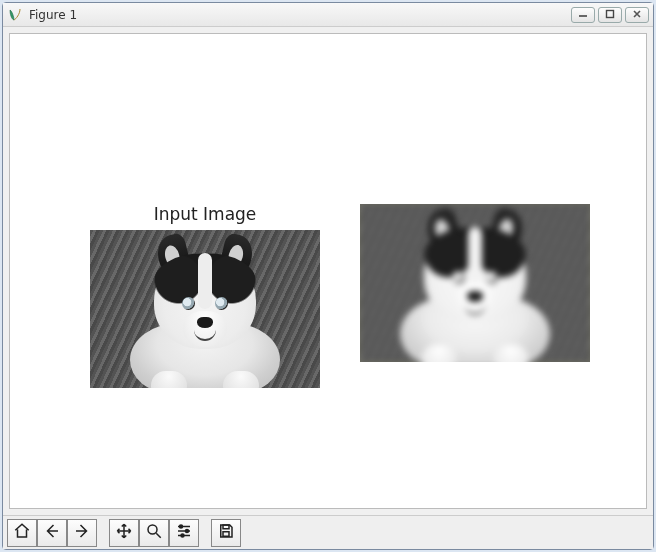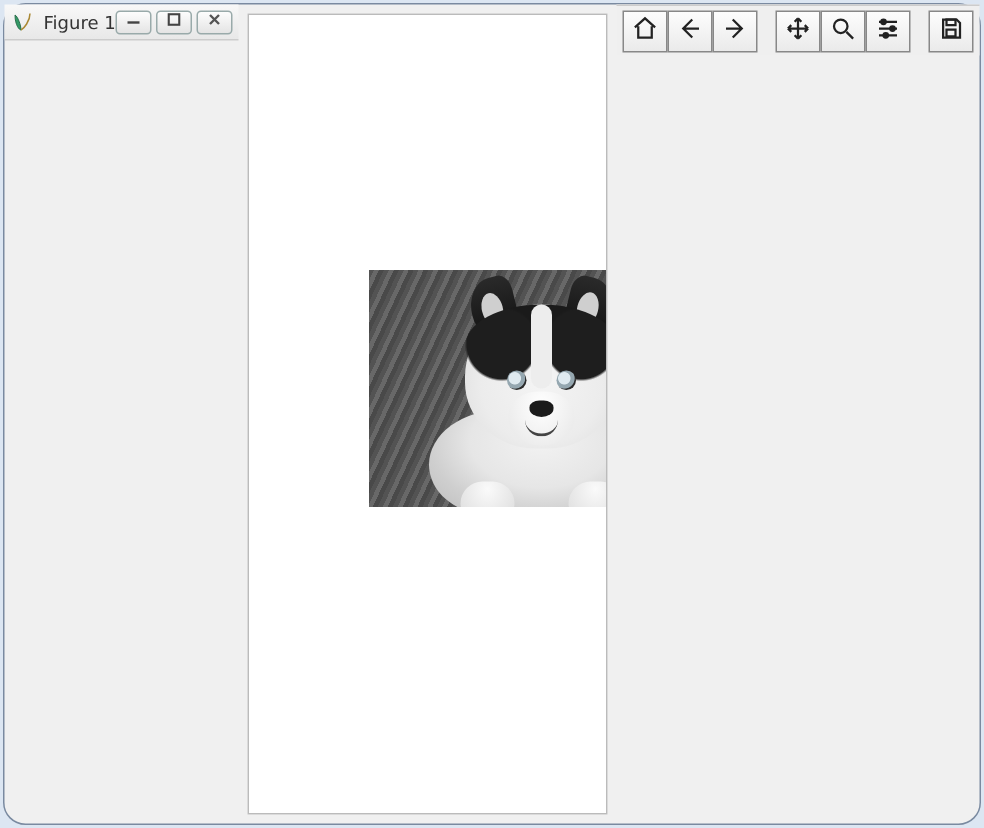--- a/index.html
+++ b/index.html
@@ -7,22 +7,22 @@
       width: 656px; height: 552px;
       font-family: "DejaVu Sans", sans-serif;
       background: #dce6f2;
       overflow: hidden;
       position: relative;
     }
     .window {
       position: absolute; left: 2px; top: 2px; right: 2px; bottom: 2px;
       background: #f0f0f0;
       border: 1px solid #7a8aa0;
-      border-radius: 15px;
-      display: flex; flex-direction: row;
+      border-radius: 4px;
+      display: flex; flex-direction: column;
     }
     .titlebar {
       height: 24px;
       background: linear-gradient(#f8f8f8, #e8e8e8);
       border-bottom: 1px solid #ccc;
       display: flex; align-items: center;
       padding: 0 4px;
     }
     .titlebar .app-icon { width: 16px; height: 16px; margin-right: 6px; display:flex; align-items:center; justify-content:center; }
     .titlebar .title { font-size: 12px; color: #333; flex: 1; }
@@ -192,20 +192,21 @@
               <path d="M2 2 L8 8 M8 2 L2 8" stroke="#555" stroke-width="1.6"></path>
             </svg></span>
         </div>
     </div>
   </div>
 
   <div class="canvas-wrap">
     <div class="figure">
 
       <div class="subplot sub-left">
+        <div class="sub-title">Input Image</div>
         <div class="imgbox">
           <div class="grass"></div>
           <div class="pup">
             <div class="body"></div>
             <div class="paw l"></div>
               <div class="paw r"></div>
             <div class="head">
               <div class="ear l"></div>
                 <div class="ear r"></div>
               <div class="mask"></div>

